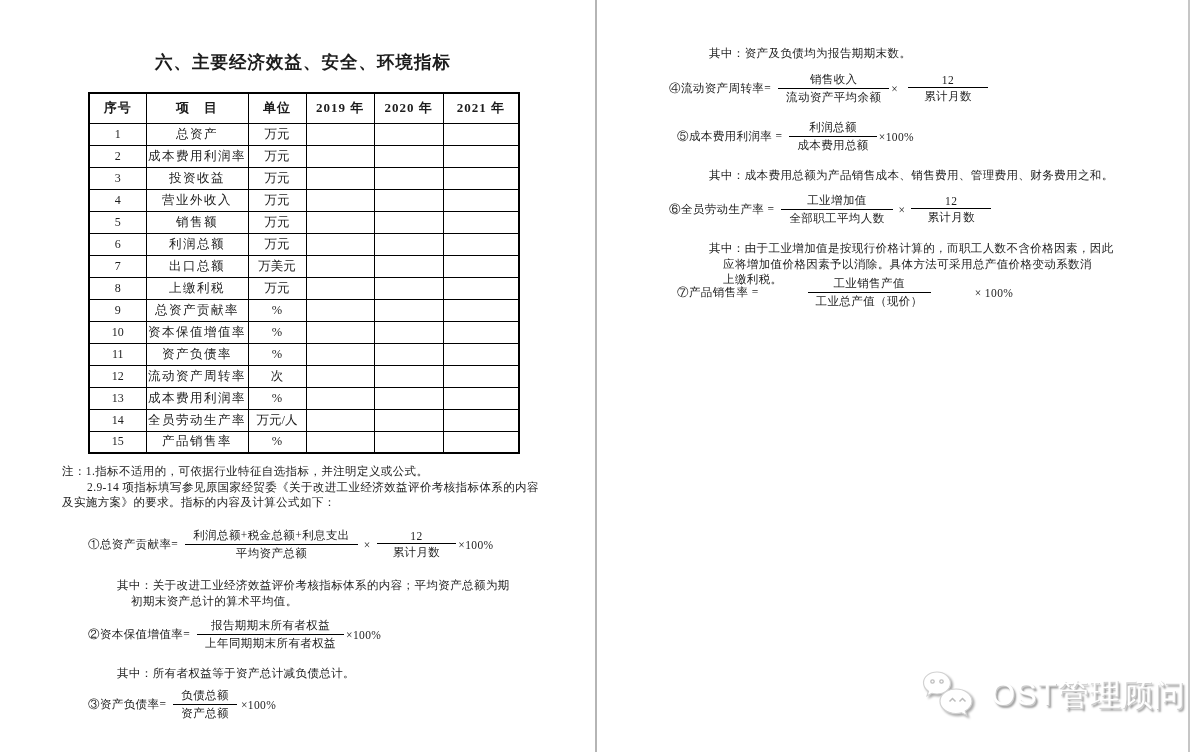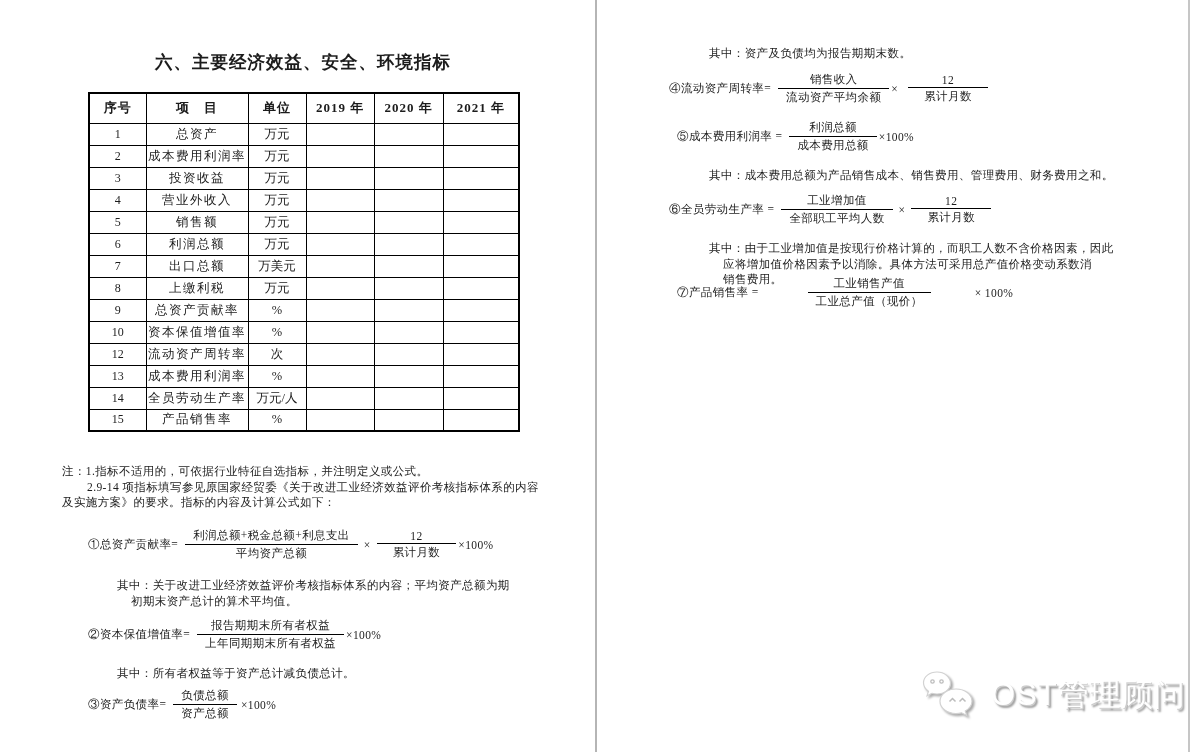--- a/index.html
+++ b/index.html
@@ -171,20 +171,28 @@
           </tr>
         <tr>
             <td class="c-no">10</td>
             <td class="c-item">资本保值增值率</td>
             <td class="c-unit">%</td>
             <td></td>
             <td></td>
             <td></td>
           </tr>
         <tr>
+            <td class="c-no">11</td>
+            <td class="c-item">资产负债率</td>
+            <td class="c-unit">%</td>
+            <td></td>
+            <td></td>
+            <td></td>
+          </tr>
+        <tr>
             <td class="c-no">12</td>
             <td class="c-item">流动资产周转率</td>
             <td class="c-unit">次</td>
             <td></td>
             <td></td>
             <td></td>
           </tr>
         <tr>
             <td class="c-no">13</td>
             <td class="c-item">成本费用利润率</td>
@@ -311,21 +319,21 @@
       <span class="frac wide">
         <span class="fnum">12</span>
         <span class="fbar"></span>
         <span class="fden">累计月数</span>
       </span>
     </div>
 
     <div class="note" style="left:112px;top:241px;">
       <div>其中：由于工业增加值是按现行价格计算的，而职工人数不含价格因素，因此</div>
       <div class="ind-14">应将增加值价格因素予以消除。具体方法可采用总产值价格变动系数消</div>
-      <div class="ind-14">销售费用。</div>
+      <div class="ind-14">上缴利税。</div>
     </div>
 
     <div class="formula" style="left:80px;top:275px;gap:42px;">
       <span class="flabel">⑦产品销售率 =</span>
       <span class="frac">
         <span class="fnum">工业销售产值</span>
         <span class="fbar"></span>
         <span class="fden">工业总产值（现价）</span>
       </span>
       <span class="fsuffix tight">× 100%</span>

